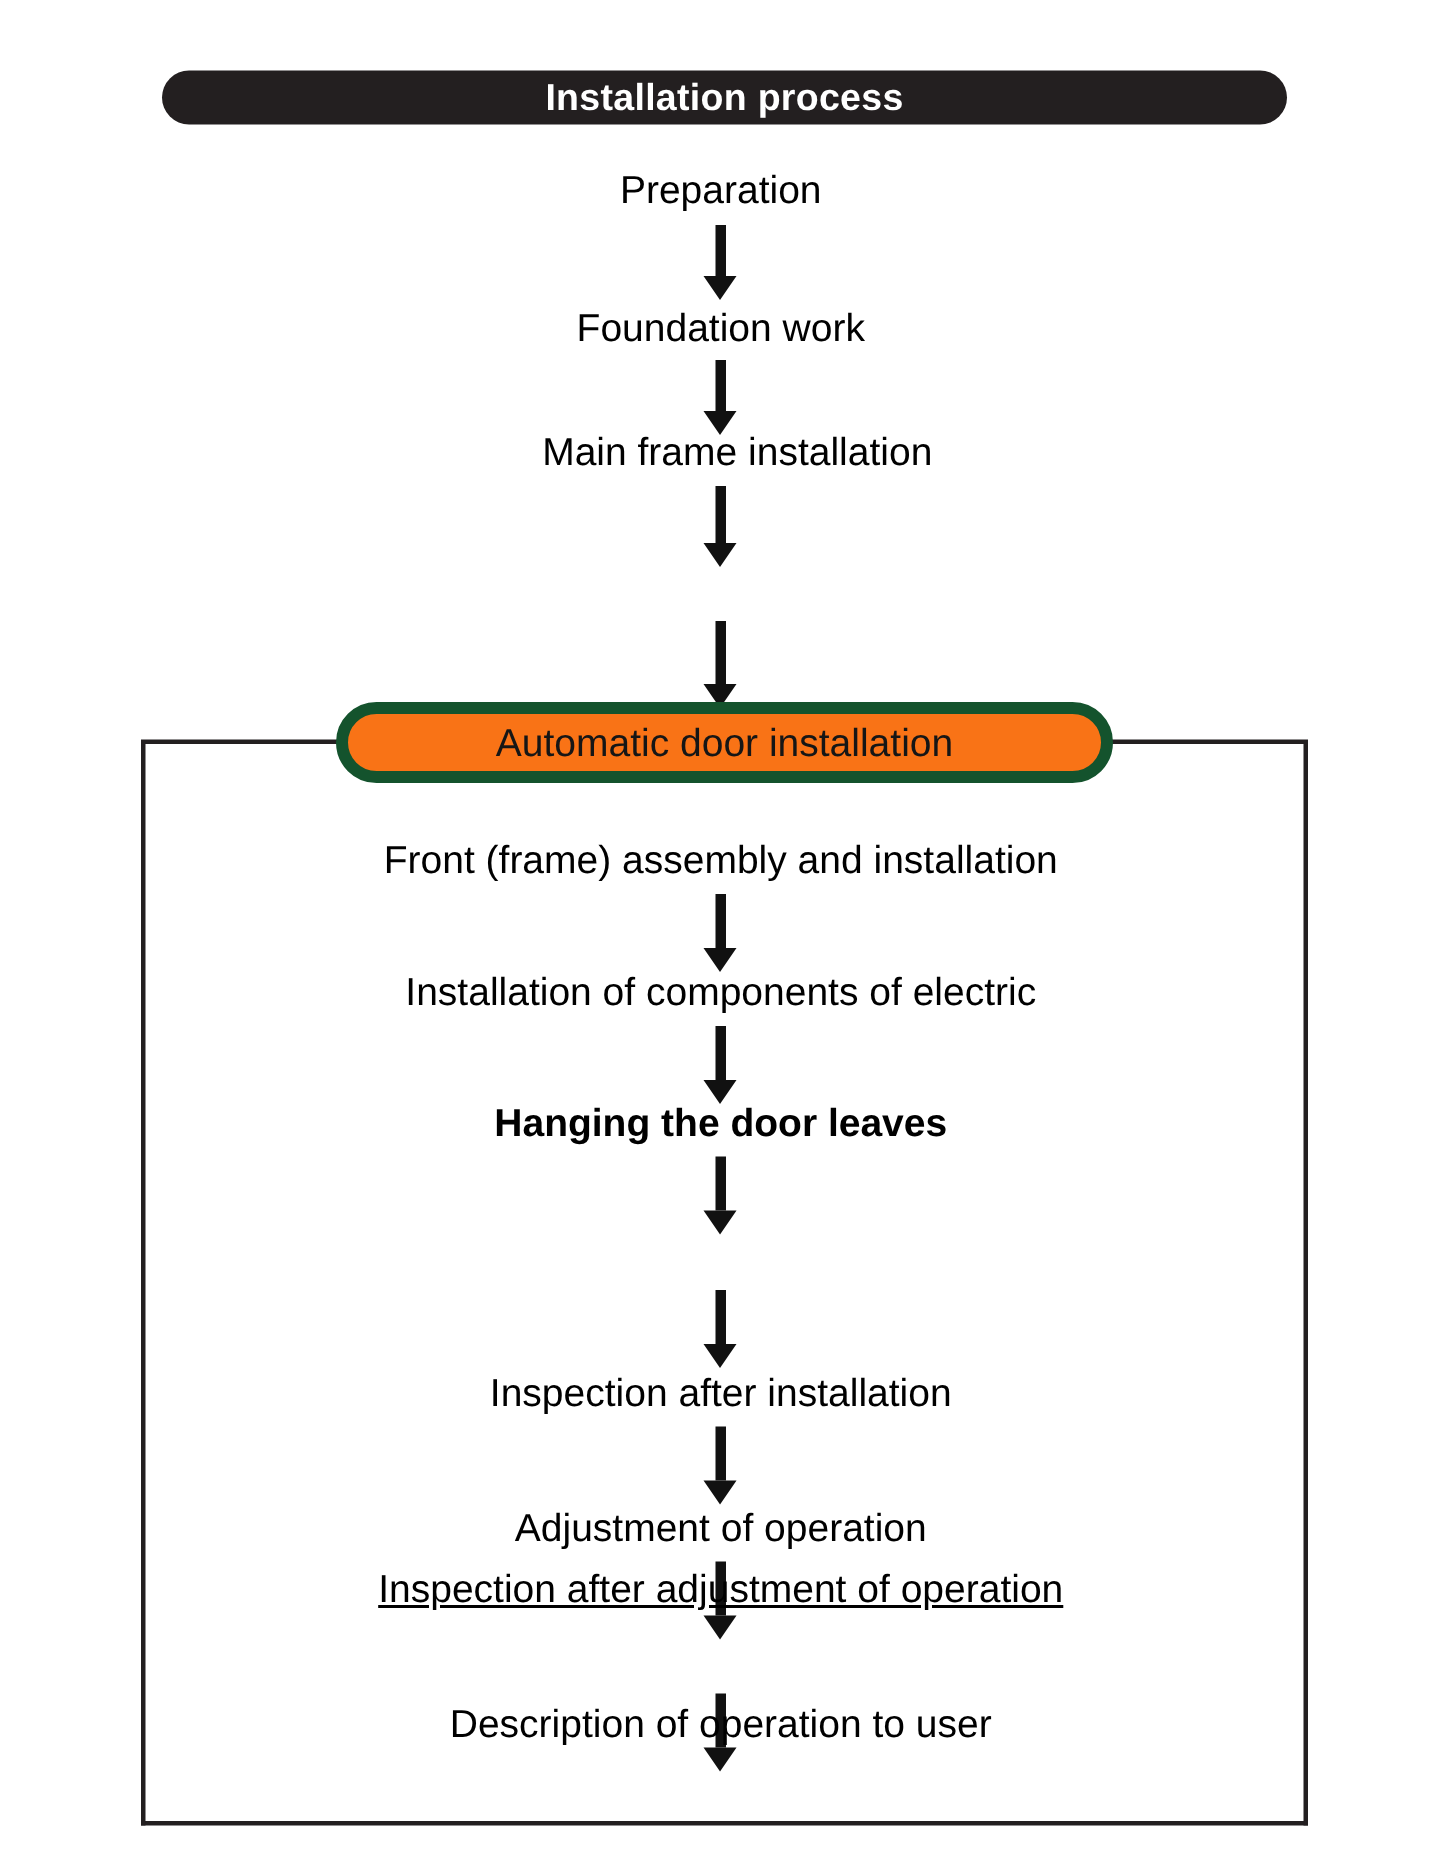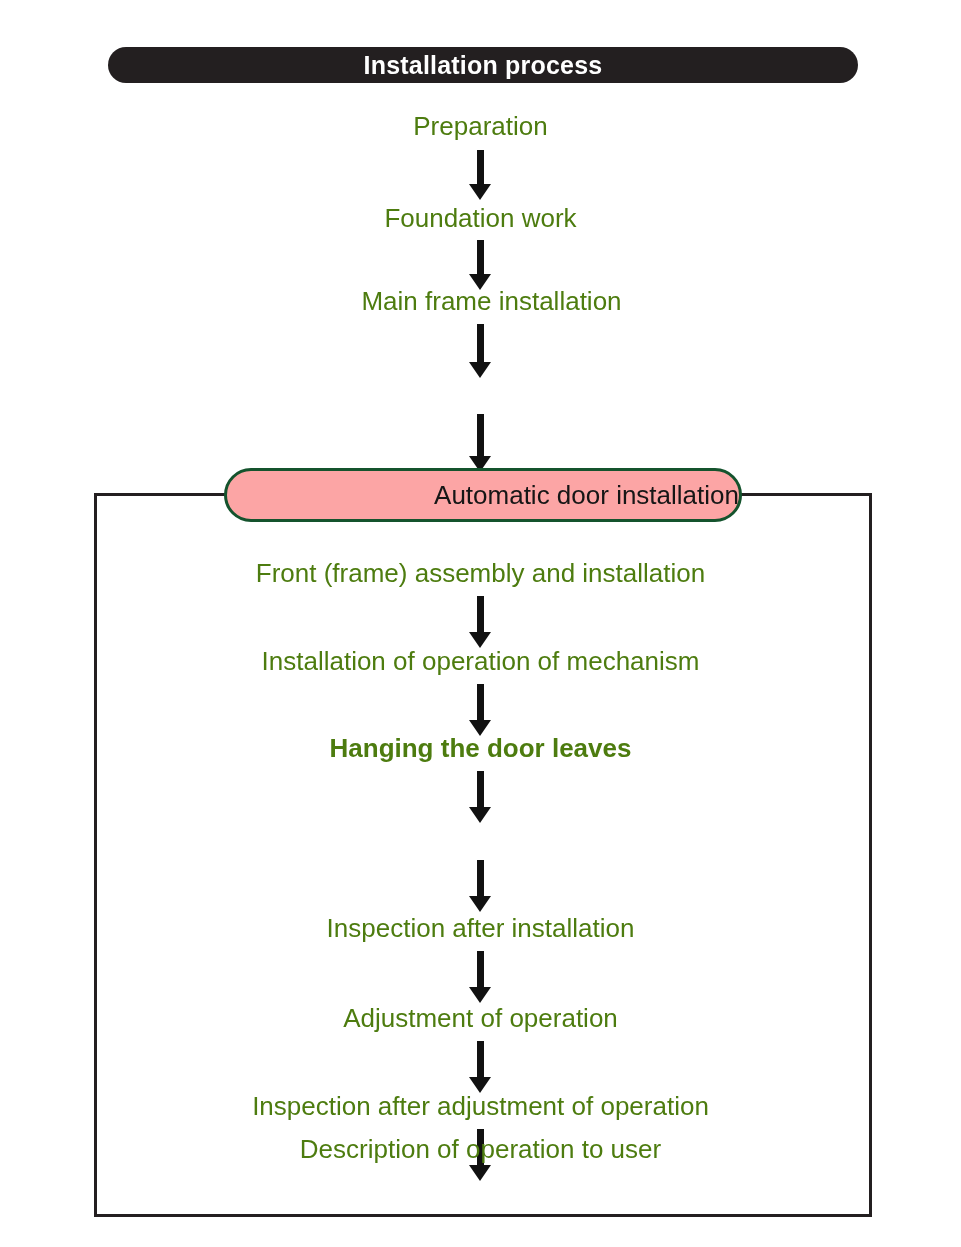--- a/index.html
+++ b/index.html
@@ -30,21 +30,21 @@
     line-height:1;
   }
 
   
   .step{
     position:absolute;
     left:0; width:961px;
     text-align:center;
     font-size:26px;
     line-height:30px;
-    color:#4d7c0f;
+    color:#000000;
     white-space:nowrap;
   }
   .step.inner{ font-size:26px; }
 
   
   .arrow{
     position:absolute;
     width:24px;
   }
   .arrow .shaft{
@@ -82,25 +82,25 @@
     left:737px; top:493px;
     width:135px; height:3px;
     background:#231f20;
   }
 
   
   .stadium{
     position:absolute;
     left:224px; top:468px;
     width:518px; height:54px;
-    background:#fca5a5;
-    border:3px solid #14532d;
+    background:#f97316;
+    border:8px solid #14532d;
     border-radius:27px;
     box-sizing:border-box;
-    display:flex;align-items:center;justify-content:flex-end;
+    display:flex;align-items:center;justify-content:center;
     z-index:3;
   }
   .stadium span{
     font-size:26px;
     line-height:1;
     color:#161616;
     white-space:nowrap;
   }
 </style>
 </head>
@@ -147,21 +147,21 @@
     <span>Automatic door installation</span>
   </div>
 
   <div class="step inner" style="top:558px;">Front (frame) assembly and installation</div>
 
   <div class="arrow" style="left:468px; top:596px; height:52px;">
     <div class="shaft" style="height:36px;"></div>
     <div class="head" style="top:36px;"></div>
   </div>
 
-  <div class="step inner" style="top:646px;">Installation of operation of mechanism</div>
+  <div class="step inner" style="top:646px;">Installation of components of electric</div>
 
   <div class="arrow" style="left:468px; top:684px; height:52px;">
     <div class="shaft" style="height:36px;"></div>
     <div class="head" style="top:36px;"></div>
   </div>
 
   <div class="step inner" style="top:733px;font-weight:bold;">Hanging the door leaves</div>
 
   <div class="arrow" style="left:468px; top:771px; height:52px;">
     <div class="shaft" style="height:36px;"></div>
@@ -181,21 +181,21 @@
     <div class="head" style="top:36px;"></div>
   </div>
 
   <div class="step inner" style="top:1003px;">Adjustment of operation</div>
 
   <div class="arrow" style="left:468px; top:1041px; height:52px;">
     <div class="shaft" style="height:36px;"></div>
     <div class="head" style="top:36px;"></div>
   </div>
 
-  <div class="step inner" style="top:1091px;">Inspection after adjustment of operation</div>
+  <div class="step inner" style="top:1044px;text-decoration:underline;">Inspection after adjustment of operation</div>
 
   <div class="arrow" style="left:468px; top:1129px; height:52px;">
     <div class="shaft" style="height:36px;"></div>
     <div class="head" style="top:36px;"></div>
   </div>
 
   <div class="step inner" style="top:1134px;">Description of operation to user</div>
 
 </div>
 

